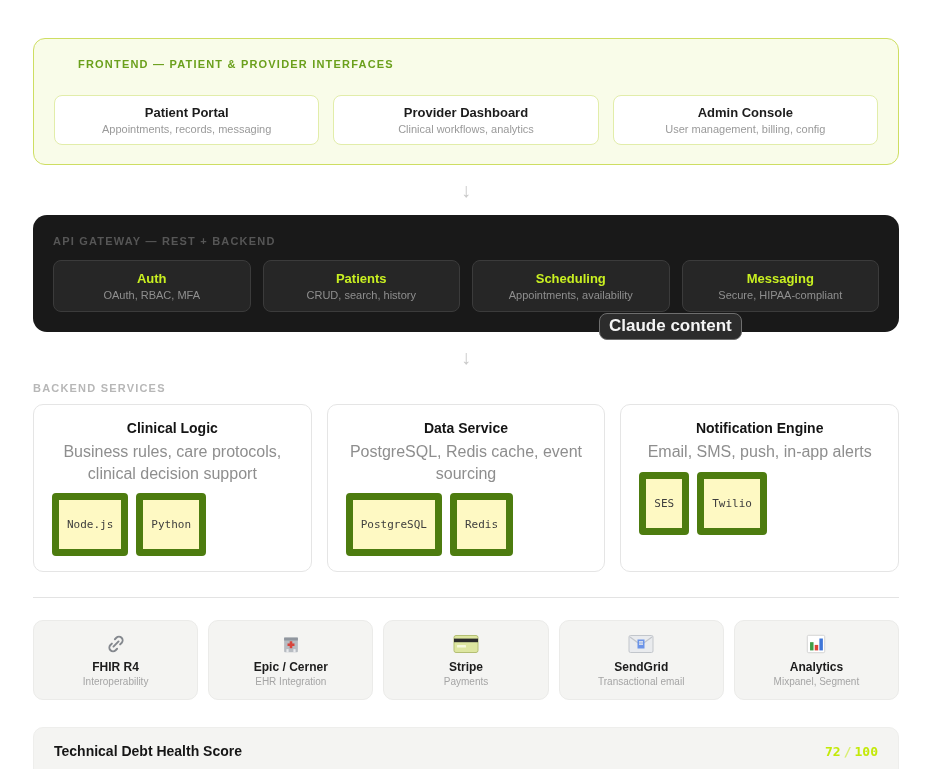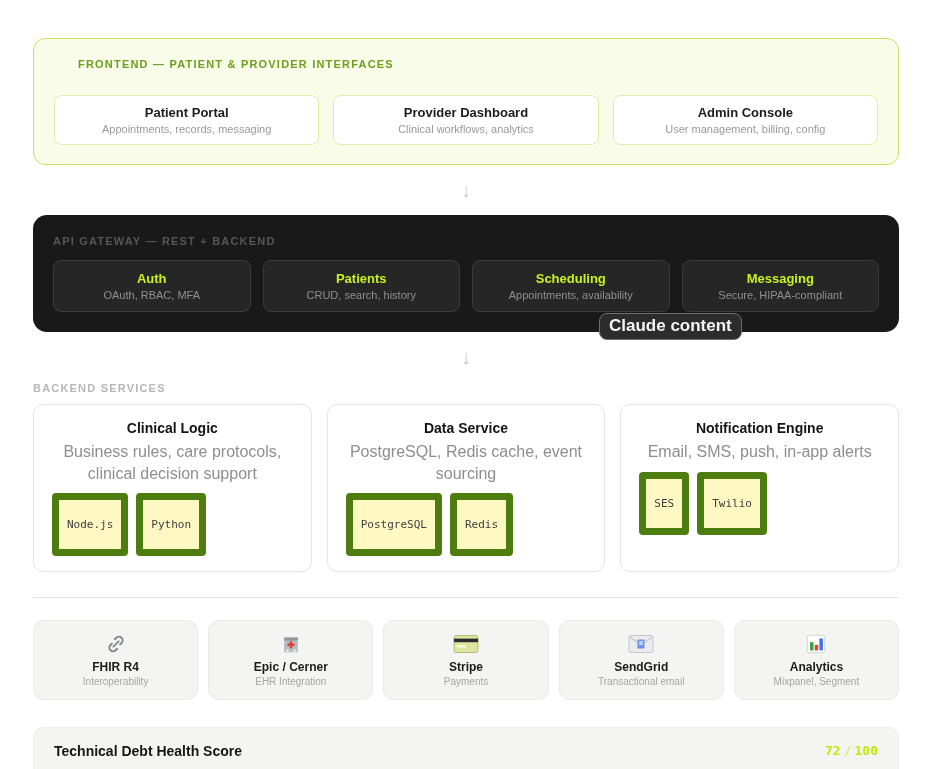--- a/index.html
+++ b/index.html
@@ -98,21 +98,21 @@
   }
   .int-icon { height: 24px; display: flex; align-items: center; justify-content: center; margin-bottom: 4px; }
   .int-title { font-size: 12px; font-weight: bold; color: #1c1c1c; }
   .int-sub { font-size: 10px; color: #a5a5a5; margin-top: 2px; }
 
   
   .health-card {
     background: #f4f4f2; border: 1px solid #eeeeec; border-radius: 10px;
     margin-top: 27px; padding: 15px 20px 14px;
   }
-  .health-head { display: flex; justify-content: space-between; align-items: flex-start; }
+  .health-head { display: flex; justify-content: space-between; align-items: center; }
   .health-title { font-size: 14px; font-weight: bold; color: #161616; }
   .health-score {
     font-family: "DejaVu Sans Mono", "Liberation Mono", monospace;
     font-size: 13px; font-weight: bold; color: #c3e908;
   }
   .health-score .sep { opacity: 0.55; padding: 0 3px; }
   .progress-track {
     margin-top: 11px; height: 8px; border-radius: 4px;
     background: #e3e3e3; overflow: hidden;
   }

